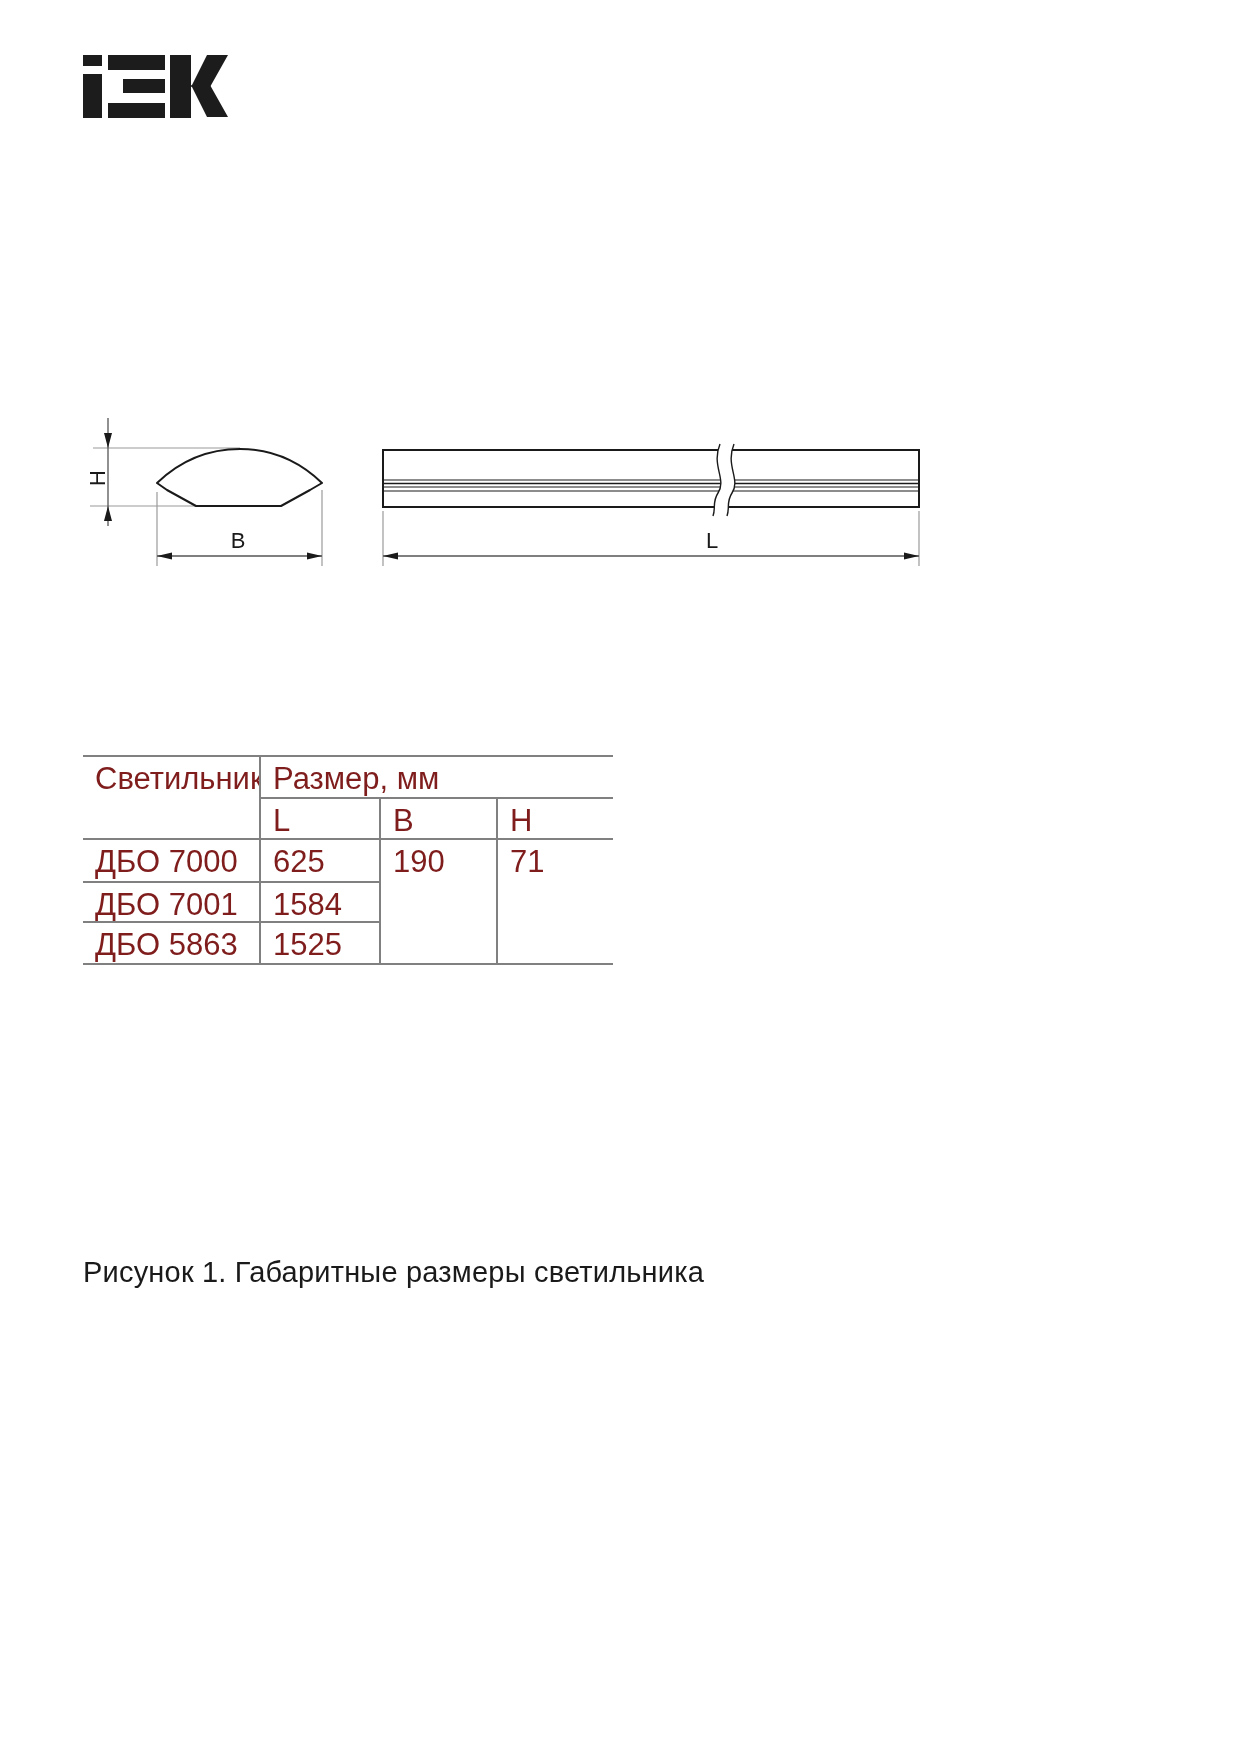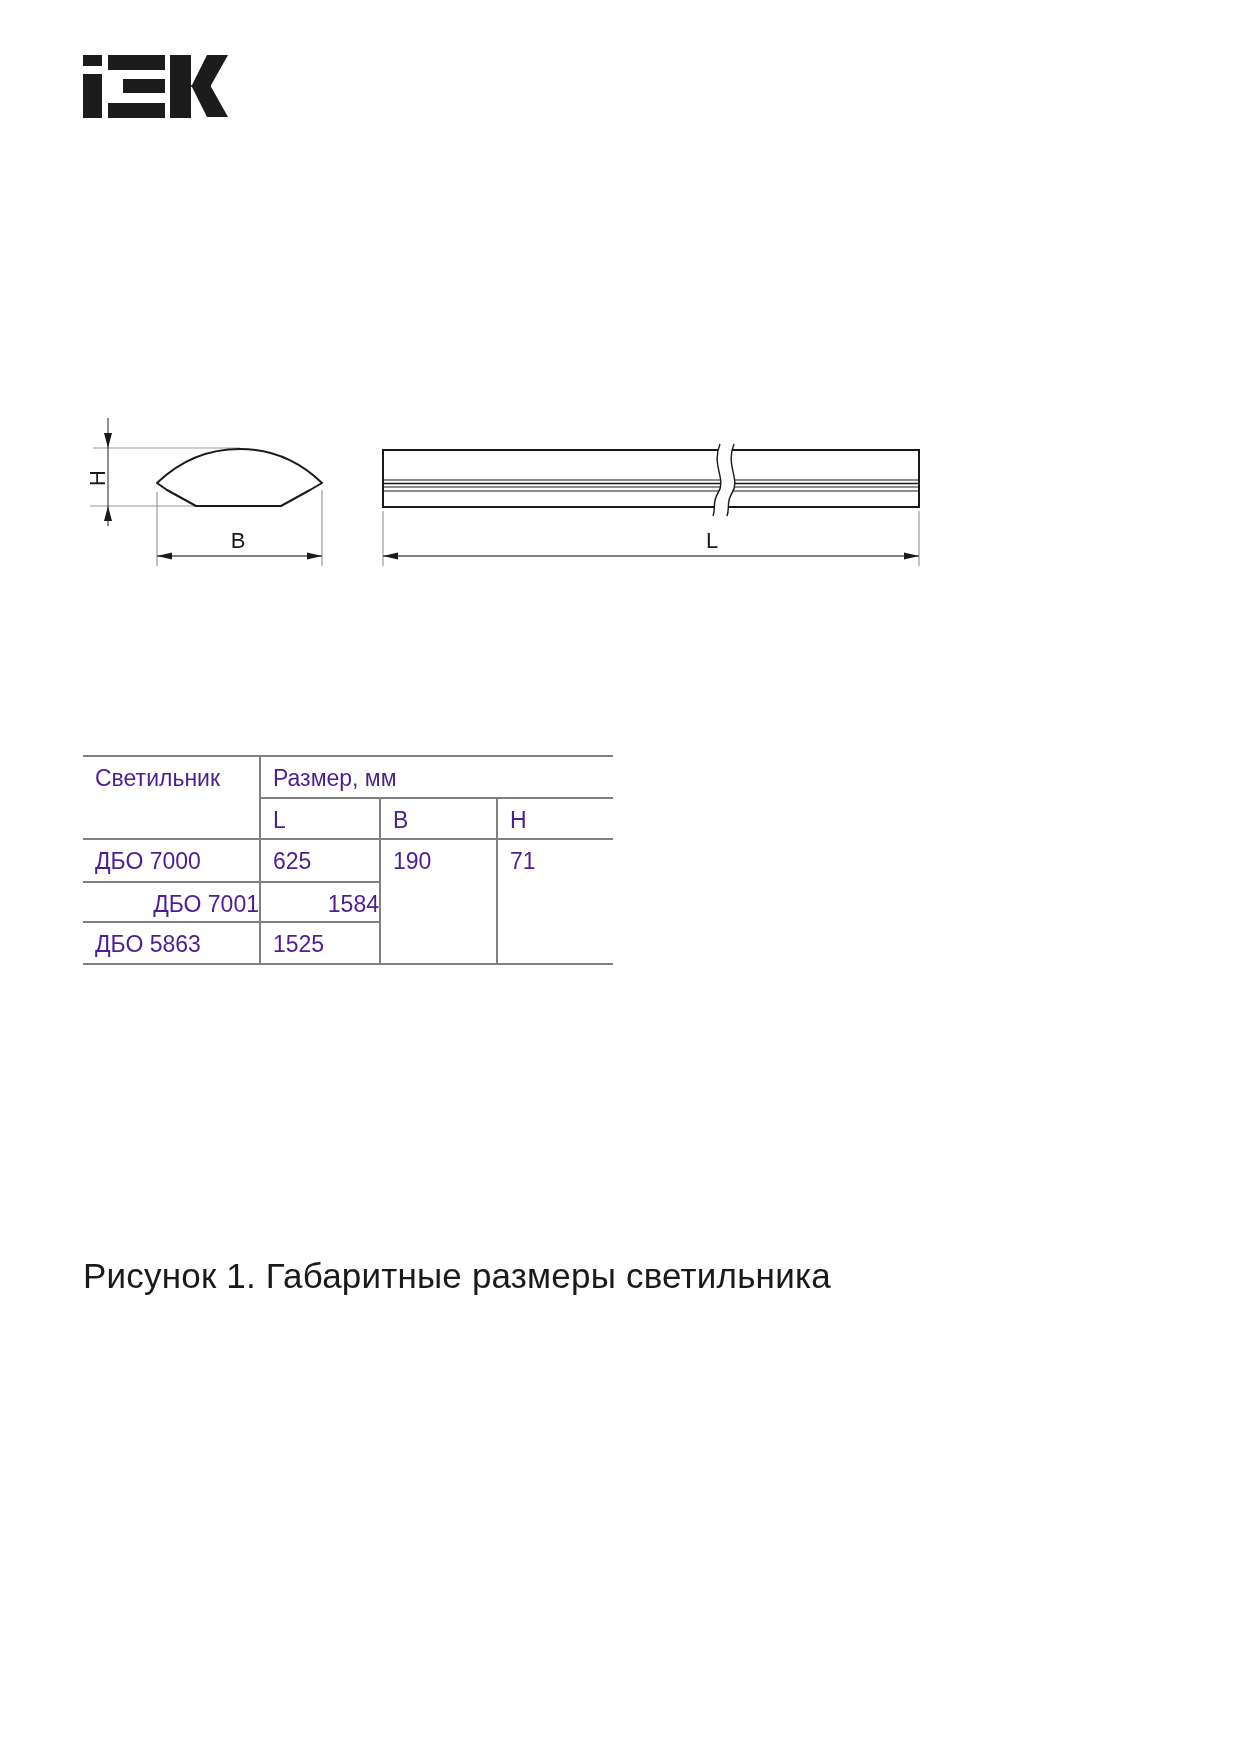--- a/index.html
+++ b/index.html
@@ -17,32 +17,32 @@
   
   #drawing{position:absolute;left:0;top:0;width:1239px;height:1754px;}
   
   #dimtable{
     position:absolute;left:83px;top:755px;
     border-collapse:collapse;table-layout:fixed;width:530px;
     border-top:2px solid #808080;
     border-bottom:2px solid #808080;
   }
   #dimtable td{
-    font-size:23px;line-height:29px;color:#4c1d95;
+    font-size:31px;line-height:29px;color:#7f1d1d;
     vertical-align:top;padding:7px 0 0 12px;
     overflow:hidden;white-space:nowrap;
   }
   #dimtable .br{border-right:2px solid #808080;}
   #dimtable .bb{border-bottom:2px solid #808080;}
   .rh1{height:42px;} .rh2{height:41px;} .rh3{height:43px;margin-top:36px;}
-  .rh4{height:40px;text-align:right;} .rh5{height:42px;}
+  .rh4{height:40px;} .rh5{height:42px;}
   
   #caption{
     position:absolute;left:83px;top:1256px;
-    font-size:35px;color:#1a1a1a;letter-spacing:0.2px;
+    font-size:29px;color:#1a1a1a;letter-spacing:0.2px;
   }
   svg text{font-family:"Liberation Sans","DejaVu Sans",sans-serif;fill:#1a1a1a;}
 </style>
 </head>
 <body>
 
 <div id="page">
 
   <svg id="logo" viewBox="0 0 145 63" xmlns="http://www.w3.org/2000/svg">
     <g fill="#1c1c1c">

